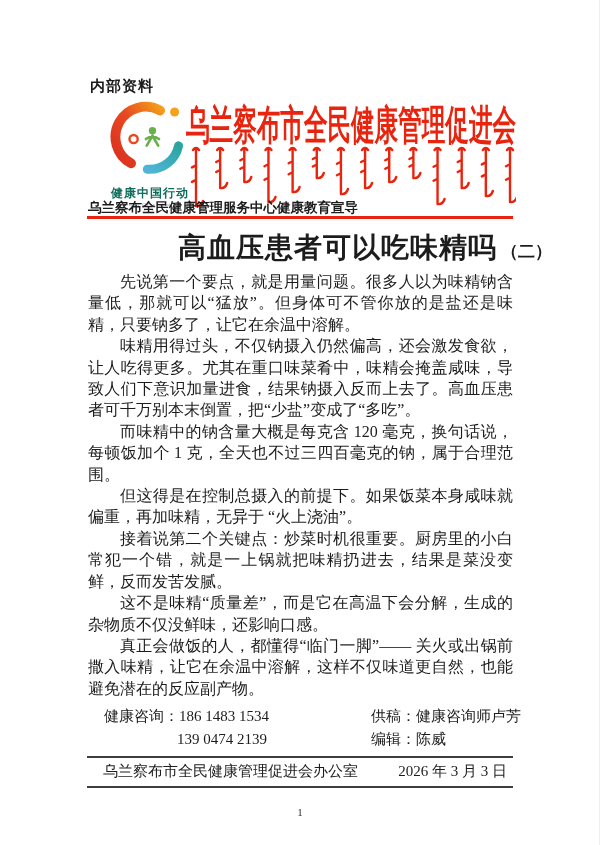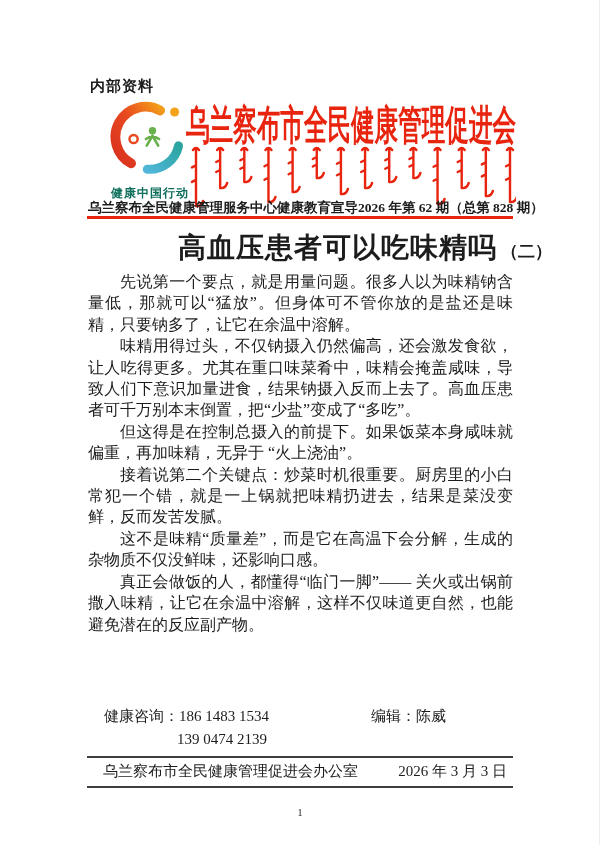--- a/index.html
+++ b/index.html
@@ -172,45 +172,46 @@
         <path d="M 220.3846153846154 4 q 3 -4 6 0 M 223.3846153846154 2 L 223.3846153846154 32 M 223.3846153846154 11 l -4 2 M 223.3846153846154 18.5 l -4 2 M 223.3846153846154 32 q 5 1 7 -5" fill="none" stroke="#e8230e" stroke-width="2.4" stroke-linecap="round"></path>
         <path d="M 244.53846153846155 4 q 3 -4 6 0 M 247.53846153846155 2 L 247.53846153846155 58 M 247.53846153846155 18.8 l -4 2 M 247.53846153846155 32.800000000000004 l -4 2 M 247.53846153846155 58 q 5 1 7 -5" fill="none" stroke="#e8230e" stroke-width="2.4" stroke-linecap="round"></path>
         <path d="M 268.6923076923077 4 q 3 -4 6 0 M 271.6923076923077 2 L 271.6923076923077 42 M 271.6923076923077 14 l -4 2 M 271.6923076923077 24 l -4 2 M 271.6923076923077 42 q 5 1 7 -5" fill="none" stroke="#e8230e" stroke-width="2.4" stroke-linecap="round"></path>
         <path d="M 292.8461538461538 4 q 3 -4 6 0 M 295.8461538461538 2 L 295.8461538461538 50 M 295.8461538461538 16.4 l -4 2 M 295.8461538461538 28.400000000000002 l -4 2 M 295.8461538461538 50 q 5 1 7 -5" fill="none" stroke="#e8230e" stroke-width="2.4" stroke-linecap="round"></path>
         <path d="M 317 4 q 3 -4 6 0 M 320 2 L 320 56 M 320 18.2 l -4 2 M 320 31.700000000000003 l -4 2 M 320 56 q 5 1 7 -5" fill="none" stroke="#e8230e" stroke-width="2.4" stroke-linecap="round"></path>
       </svg>
   </div>
 
   <div class="issue-row">
     <span>乌兰察布全民健康管理服务中心健康教育宣导</span>
-    <span>2026 年第 62 期（总第 828 期）</span>
   </div>
 
   <div class="red-rule"></div>
 
   <div class="article-title-row">
     <span class="article-title-main">高血压患者可以吃味精吗</span>
     <span class="article-title-suffix">（二）</span>
   </div>
 
   <div class="article-body">
     <p>先说第一个要点，就是用量问题。很多人以为味精钠含量低，那就可以“猛放”。但身体可不管你放的是盐还是味精，只要钠多了，让它在余温中溶解。</p>
     <p>味精用得过头，不仅钠摄入仍然偏高，还会激发食欲，让人吃得更多。尤其在重口味菜肴中，味精会掩盖咸味，导致人们下意识加量进食，结果钠摄入反而上去了。高血压患者可千万别本末倒置，把“少盐”变成了“多吃”。</p>
+    <p>而味精中的钠含量大概是每克含 120 毫克，换句话说，每顿饭加个 1 克，全天也不过三四百毫克的钠，属于合理范围。</p>
     <p>但这得是在控制总摄入的前提下。如果饭菜本身咸味就偏重，再加味精，无异于 “火上浇油”。</p>
     <p>接着说第二个关键点：炒菜时机很重要。厨房里的小白常犯一个错，就是一上锅就把味精扔进去，结果是菜没变鲜，反而发苦发腻。</p>
     <p>这不是味精“质量差”，而是它在高温下会分解，生成的杂物质不仅没鲜味，还影响口感。</p>
     <p>真正会做饭的人，都懂得“临门一脚”—— 关火或出锅前撒入味精，让它在余温中溶解，这样不仅味道更自然，也能避免潜在的反应副产物。</p>
   </div>
 
   <div class="contact-block">
     <div class="contact-left">
       <div>健康咨询：186 1483 1534</div>
       <div class="phone2">139 0474 2139</div>
     </div>
     <div class="contact-right">
+      <div>供稿：健康咨询师卢芳</div>
       <div>编辑：陈威</div>
     </div>
   </div>
 
   <div class="footer-rule rule-top"></div>
   <div class="footer-row">
     <span>乌兰察布市全民健康管理促进会办公室</span>
     <span>2026 年 3 月 3 日</span>
   </div>
   <div class="footer-rule rule-bottom"></div>

